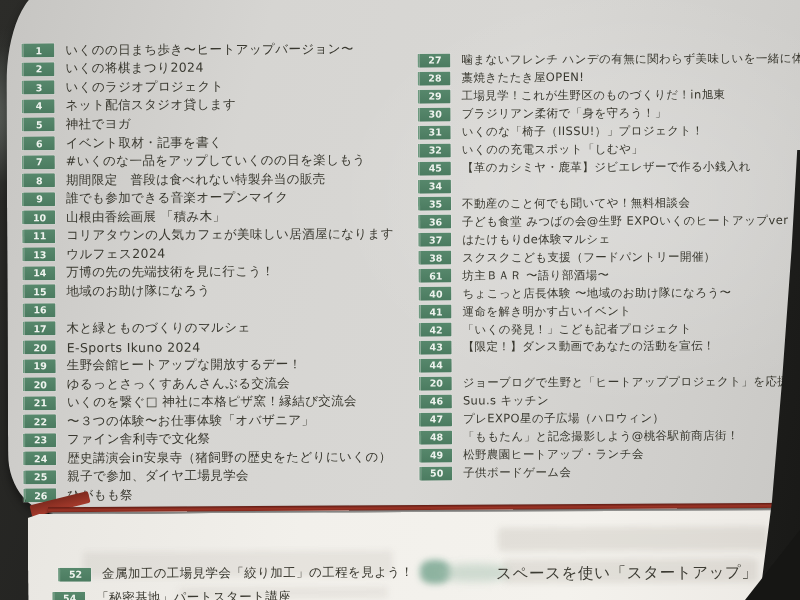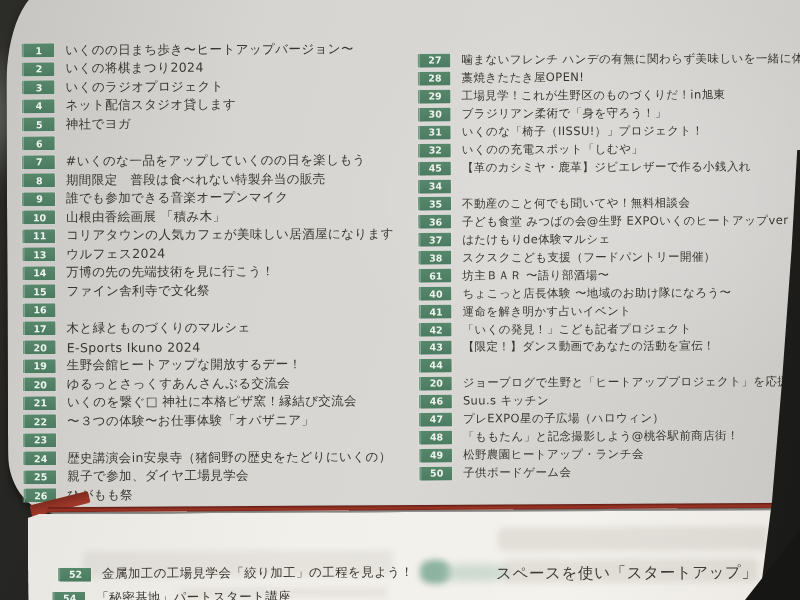--- a/index.html
+++ b/index.html
@@ -88,20 +88,21 @@
           <span class="title">ネット配信スタジオ貸します</span>
         </div>
 
         <div class="row">
           <span class="badge">5</span>
           <span class="title">神社でヨガ</span>
         </div>
 
         <div class="row">
           <span class="badge">6</span>
+          <span class="title">イベント取材・記事を書く</span>
         </div>
 
         <div class="row">
           <span class="badge">7</span>
           <span class="title">#いくのな一品をアップしていくのの日を楽しもう</span>
         </div>
 
         <div class="row">
           <span class="badge">8</span>
           <span class="title">期間限定　普段は食べれない特製弁当の販売</span>
@@ -127,21 +128,21 @@
           <span class="title">ウルフェス2024</span>
         </div>
 
         <div class="row">
           <span class="badge">14</span>
           <span class="title">万博の先の先端技術を見に行こう！</span>
         </div>
 
         <div class="row">
           <span class="badge">15</span>
-          <span class="title">ファイン舎利寺で文化祭</span>
+          <span class="title">地域のお助け隊になろう</span>
         </div>
 
         <div class="row">
           <span class="badge">16</span>
         </div>
 
         <div class="row">
           <span class="badge">17</span>
           <span class="title">木と緑とものづくりのマルシェ</span>
         </div>
@@ -166,20 +167,21 @@
           <span class="title">いくのを繋ぐ□ 神社に本格ピザ窯！縁結び交流会</span>
         </div>
 
         <div class="row">
           <span class="badge">22</span>
           <span class="title">〜３つの体験〜お仕事体験「オバザニア」</span>
         </div>
 
         <div class="row">
           <span class="badge">23</span>
+          <span class="title">ファイン舎利寺で文化祭</span>
         </div>
 
         <div class="row">
           <span class="badge">24</span>
           <span class="title">歴史講演会in安泉寺（猪飼野の歴史をたどりにいくの）</span>
         </div>
 
         <div class="row">
           <span class="badge">25</span>
           <span class="title">親子で参加、ダイヤ工場見学会</span>

